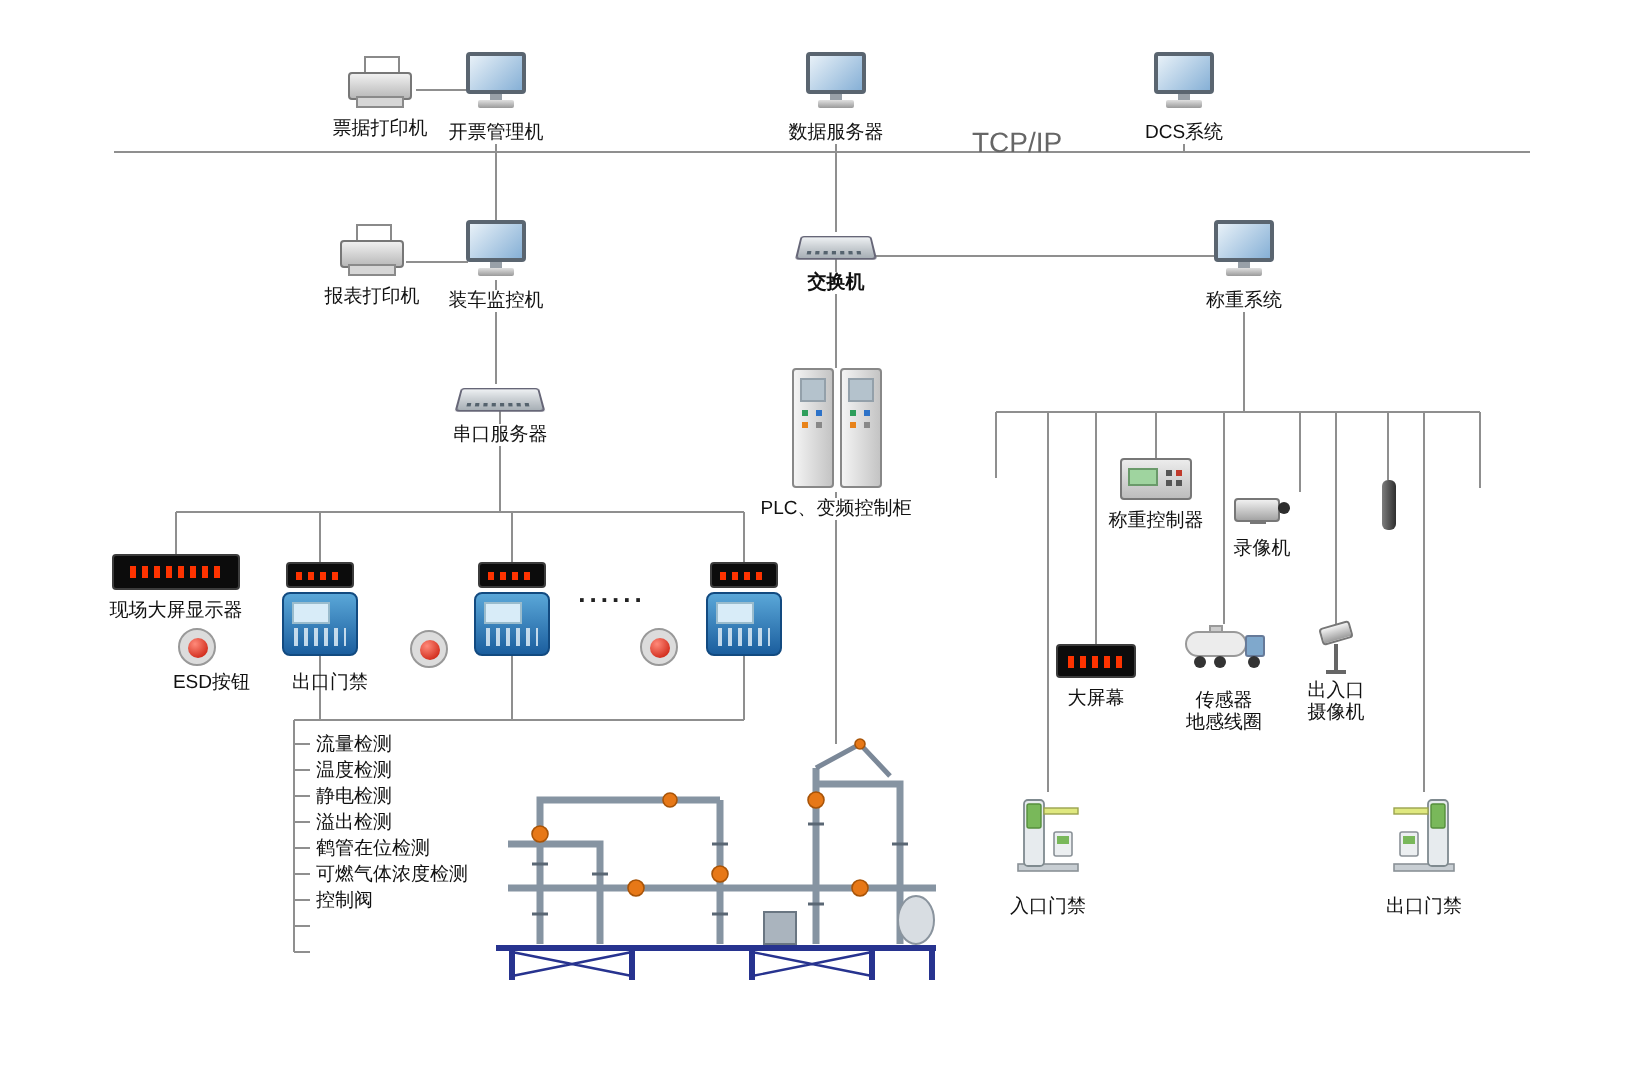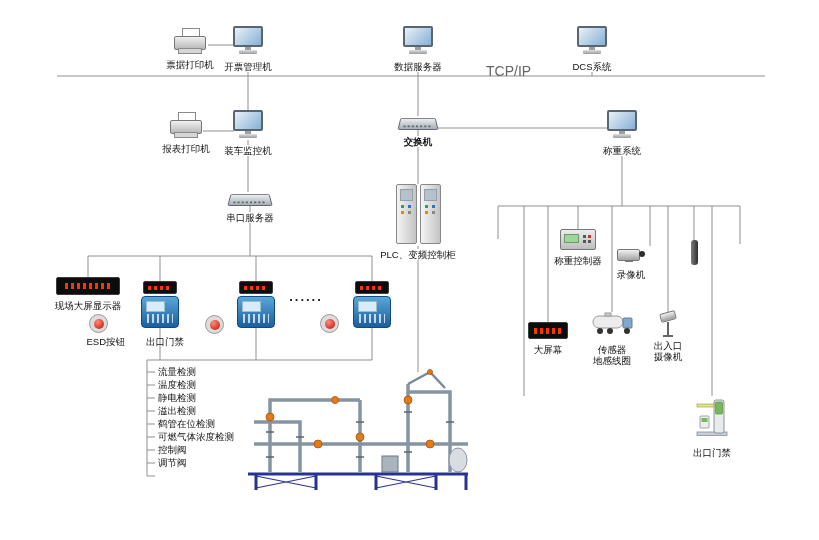--- a/index.html
+++ b/index.html
@@ -62,21 +62,21 @@
   .pcpole{width:2px;height:13px;background:#666;margin:1px auto 0;}
   .pcbase{width:10px;height:2px;background:#666;margin:0 auto;}
   
   .icon-speaker{width:20px;height:19px;margin:0 auto;background:linear-gradient(#efefef,#ababab);border:1px solid #777;border-radius:2px;position:relative;}
   .icon-speaker:before{content:"";position:absolute;left:4px;top:3px;right:4px;bottom:3px;background:repeating-linear-gradient(90deg,#858585 0 1px,transparent 1px 3px);}
   
   .icon-pole{width:7px;height:25px;margin:0 auto;background:linear-gradient(90deg,#7d7d7d,#2e2e2e);border-radius:3px;}
   
   .dots{position:absolute;font-weight:bold;font-size:13px;letter-spacing:2px;color:#222;z-index:2;}
   
-  .detections{position:absolute;left:158px;top:366px;width:150px;z-index:2;text-align:left;font-family:Liberation Mono, monospace;}
+  .detections{position:absolute;left:158px;top:366px;width:150px;z-index:2;text-align:left;}
   .ditem{font-size:9.5px;line-height:13px;height:13px;color:#111;white-space:nowrap;}
 </style>
 </head>
 <body>
 
 <div class="canvas">
 
   <svg class="wires" width="819" height="540">
     <g stroke="#8f8f8f" stroke-width="1" fill="none">
 
@@ -205,21 +205,20 @@
   <div class="flabel" style="left:110px;top:336px;width:74px;">出口门禁</div>
 
   <div class="detections">
     <div class="ditem">流量检测</div>
     <div class="ditem">温度检测</div>
     <div class="ditem">静电检测</div>
     <div class="ditem">溢出检测</div>
     <div class="ditem">鹤管在位检测</div>
     <div class="ditem">可燃气体浓度检测</div>
     <div class="ditem">控制阀</div>
-    <div class="ditem">调节阀</div>
   </div>
 
   <svg class="abs" style="left:240px;top:362px;" width="235" height="135" viewBox="0 0 235 135">
     <g stroke="#8694a2" stroke-width="3.5" fill="none">
       <path d="M30 110 V38 H120 M120 38 V110 M14 82 H228 M168 110 V22 M168 30 H210 V110 M60 110 V60 H14"></path>
     </g>
     <g stroke="#5a6774" stroke-width="1.5">
       <path d="M26 70 H34 M26 95 H34 M116 60 H124 M116 95 H124 M164 50 H172 M164 90 H172 M206 60 H214 M56 75 H64"></path>
     </g>
     <g stroke="#7b8898" stroke-width="2.5" fill="none">
@@ -279,20 +278,31 @@
   </div>
   <div class="node" style="left:646px;top:312px;width:44px;">
     <div class="icon-polecam">
         <i class="pchead"></i>
         <i class="pcpole"></i>
         <i class="pcbase"></i>
       </div>
     <div class="nlabel"><span>出入口</span><br><span>摄像机</span></div>
   </div>
 
+  <div class="node" style="left:500px;top:396px;width:48px;">
+    <svg width="38" height="42" viewBox="0 0 38 42">
+      <rect x="4" y="36" width="30" height="3.5" fill="#c8ced3" stroke="#8a9197" stroke-width="0.8"></rect>
+      <rect x="7" y="4" width="10" height="33" rx="2" fill="#e7ebee" stroke="#7f8a8f" stroke-width="0.9"></rect>
+      <rect x="8.5" y="6" width="7" height="12" rx="1" fill="#79b85a" stroke="#568f3c" stroke-width="0.7"></rect>
+      <rect x="17" y="8" width="17" height="3" fill="#dfe87f" stroke="#9aa34f" stroke-width="0.7"></rect>
+      <rect x="22" y="20" width="9" height="12" rx="1" fill="#eceff1" stroke="#8a9197" stroke-width="0.8"></rect>
+      <rect x="23.5" y="22" width="6" height="4" fill="#79b85a"></rect>
+    </svg>
+    <div class="nlabel">入口门禁</div>
+  </div>
   <div class="node" style="left:688px;top:396px;width:48px;">
     <svg width="38" height="42" viewBox="0 0 38 42">
       <g transform="scale(-1,1) translate(-38,0)">
         <rect x="4" y="36" width="30" height="3.5" fill="#c8ced3" stroke="#8a9197" stroke-width="0.8"></rect>
         <rect x="7" y="4" width="10" height="33" rx="2" fill="#e7ebee" stroke="#7f8a8f" stroke-width="0.9"></rect>
         <rect x="8.5" y="6" width="7" height="12" rx="1" fill="#79b85a" stroke="#568f3c" stroke-width="0.7"></rect>
         <rect x="17" y="8" width="17" height="3" fill="#dfe87f" stroke="#9aa34f" stroke-width="0.7"></rect>
         <rect x="22" y="20" width="9" height="12" rx="1" fill="#eceff1" stroke="#8a9197" stroke-width="0.8"></rect>
         <rect x="23.5" y="22" width="6" height="4" fill="#79b85a"></rect>
       </g>

